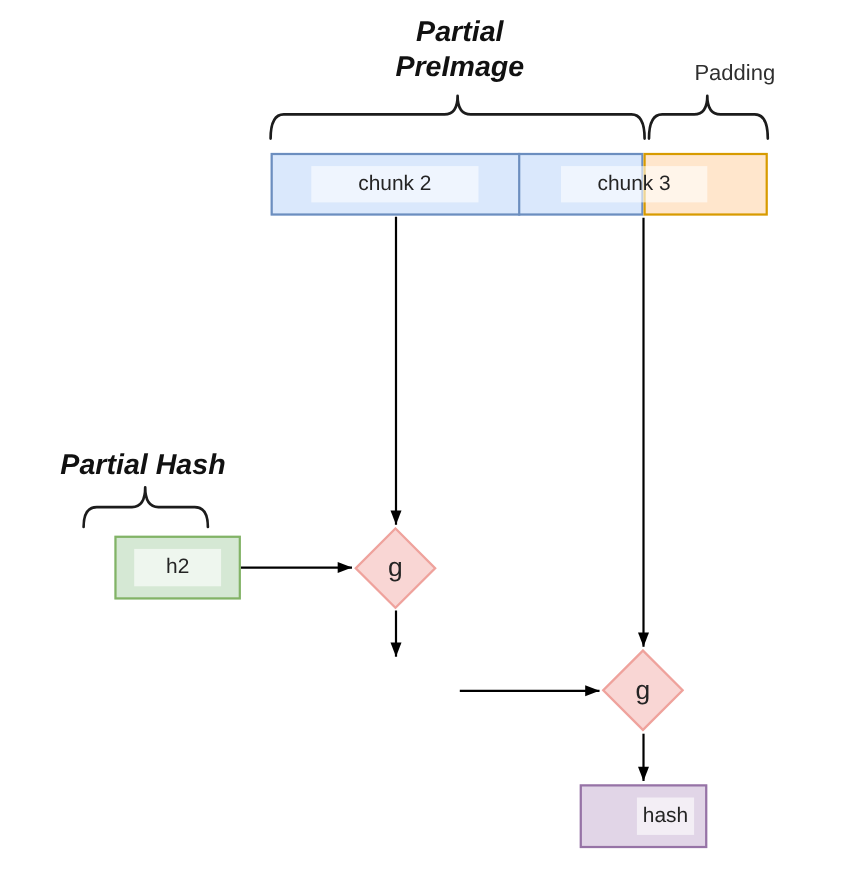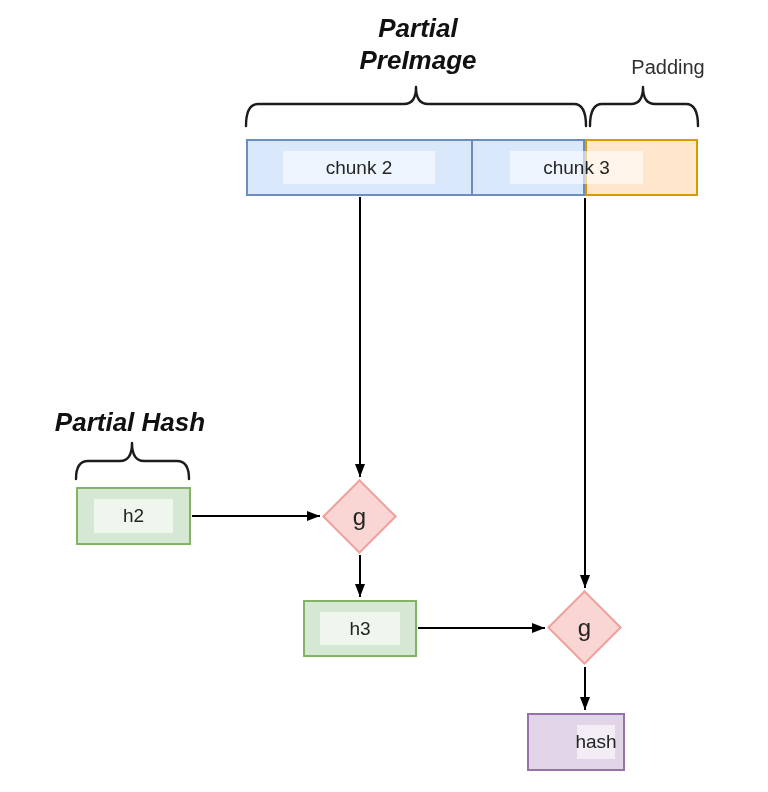--- a/index.html
+++ b/index.html
@@ -79,21 +79,21 @@
     white-space: nowrap;
   }
 
   
   .node {
     box-sizing: border-box;
     display: flex;
     align-items: center;
     justify-content: center;
   }
-  .node-green  { background: #d5e8d4; border: 2px solid #82b366; }
+  .node-green  { background: #d5e8d4; border: 2px solid #82b366; margin-left: 28px; }
   .node-purple { background: #e1d5e7; border: 2px solid #9673a6; }
   .node-inner {
     background: rgba(255,255,255,0.6);
     width: 72%;
     height: 64%;
     display: flex;
     align-items: center;
     justify-content: center;
     font-size: 19px;
     color: #242424;
@@ -160,25 +160,22 @@
     <span>chunk 2</span>
   </div>
   <div class="abs chunk-label" style="left:510px; top:151px; width:133px; height:33px;">
     <span>chunk 3</span>
   </div>
 
   <div class="abs node node-green" style="left:76px; top:487px; width:115px; height:58px;">
     <div class="node-inner">h2</div>
   </div>
 
-  <div class="abs node node-green" style="left:303px; top:600px; width:114px; height:57px;">
-    <div class="node-inner">h3</div>
-  </div>
 
-  <div class="abs node node-purple" style="left:527px; top:713px; width:98px; height:58px;padding-left:40px;">
+  <div class="abs node node-purple" style="left:527px; top:713px; width:116px; height:58px;padding-left:40px;">
     <div class="node-inner">hash</div>
   </div>
 
   <div class="abs diamond" style="left:333px; top:490px;"></div>
   <div class="abs diamond-label" style="left:333px; top:490px;">g</div>
 
   <div class="abs diamond" style="left:558px; top:601px;"></div>
   <div class="abs diamond-label" style="left:558px; top:601px;">g</div>
 
 </div>

